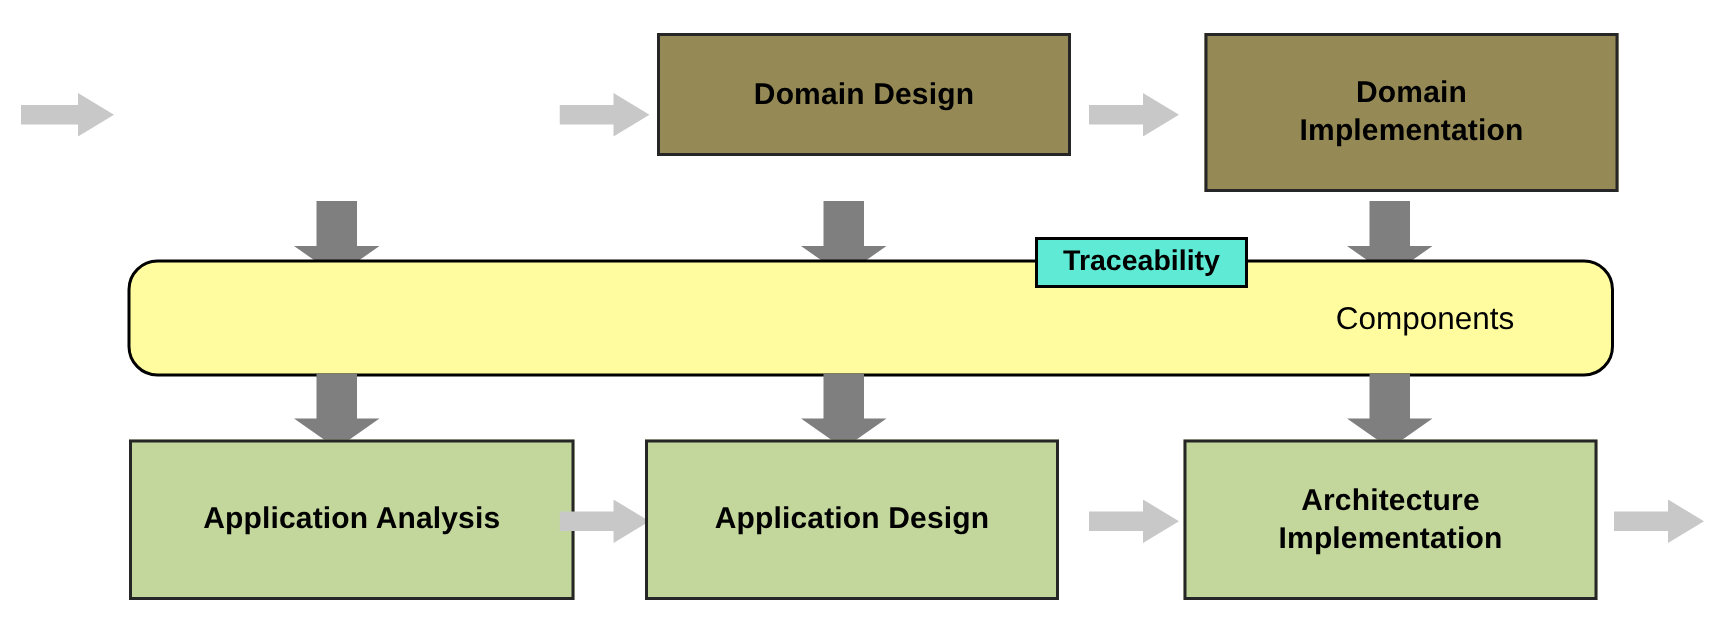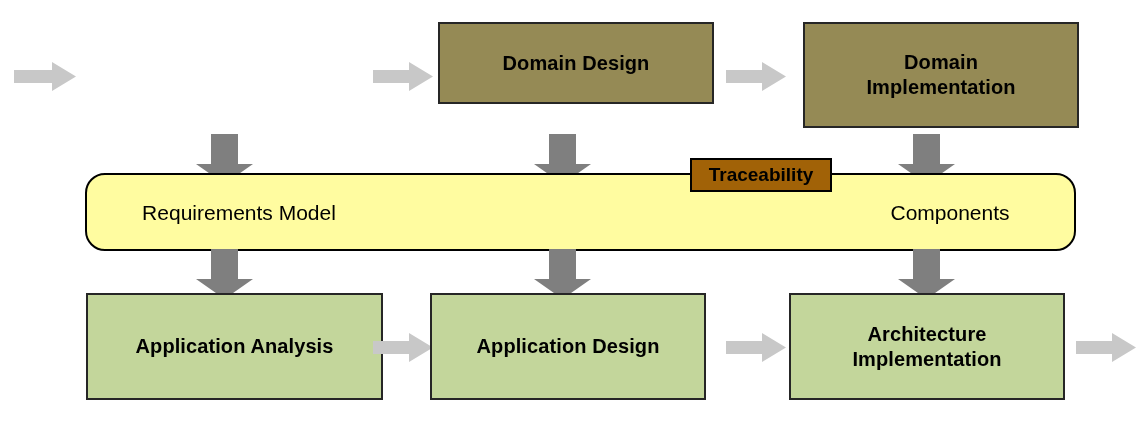--- a/index.html
+++ b/index.html
@@ -41,21 +41,21 @@
     color:#000000;
     text-align:center;
     white-space:nowrap;
     transform:translateX(-50%);
   }
 
   
   #traceability-box{
     position:absolute;
     box-sizing:border-box;
-    background:#a16207;
+    background:#5eead4;
     border:2px solid #000000;
     display:flex;align-items:center;justify-content:center;
     font-weight:bold;
     font-size:19px;
     color:#000000;
   }
   .arrow-h{
     position:absolute;
   }
   .arrow-h svg{display:block;}
@@ -107,21 +107,20 @@
       <polygon points="15,0 42,0 42,30 57,30 28.5,50 0,30 15,30" fill="#7f7f7f"></polygon>
     </svg>
   </div>
   <div class="arrow-v" style="left:898px; top:134px; width:57px; height:50px;">
     <svg width="57" height="50" viewBox="0 0 57 50">
       <polygon points="15,0 42,0 42,30 57,30 28.5,50 0,30 15,30" fill="#7f7f7f"></polygon>
     </svg>
   </div>
 
   <div id="asset-band" style="left:85px; top:173px; width:991px; height:78px;">
-    <span class="asset-label" style="left:152px; top:26px;">Requirements Model</span>
     <span class="asset-label" style="left:863px; top:26px;">Components</span>
   </div>
 
   <div id="traceability-box" style="left:690px; top:158px; width:142px; height:34px;">
     <span>Traceability</span>
   </div>
 
   <div class="arrow-v" style="left:196px; top:249px; width:57px; height:50px;">
     <svg width="57" height="50" viewBox="0 0 57 50">
       <polygon points="15,0 42,0 42,30 57,30 28.5,50 0,30 15,30" fill="#7f7f7f"></polygon>

